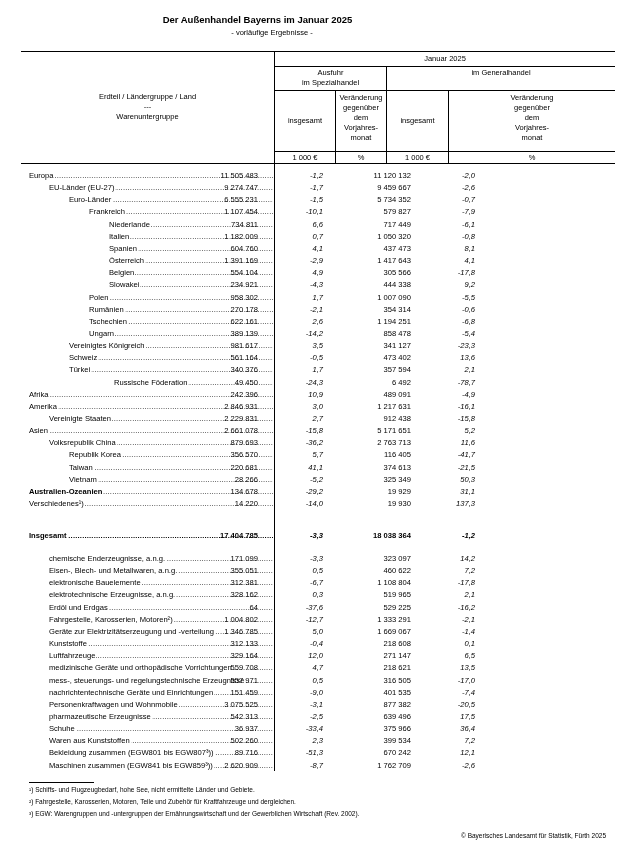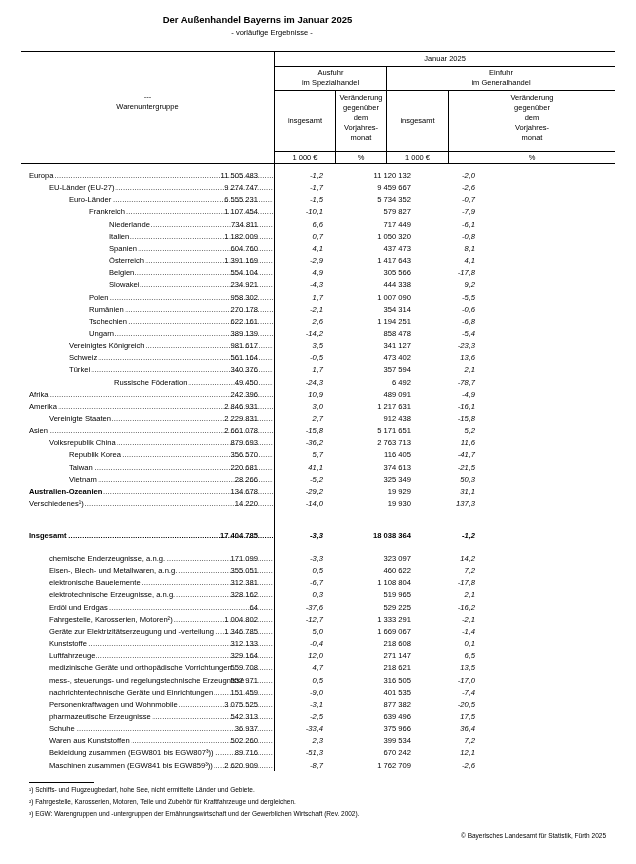--- a/index.html
+++ b/index.html
@@ -31,30 +31,30 @@
 <div class="line" style="left:21px; top:163px; width:594px; height:1px;"></div>
 <div class="line" style="left:274px; top:51px; width:1px; height:720px;"></div>
 <div class="line" style="left:274px; top:66px; width:341px; height:1px;"></div>
 <div class="line" style="left:274px; top:90px; width:341px; height:1px;"></div>
 <div class="line" style="left:274px; top:151px; width:341px; height:1px;"></div>
 <div class="line" style="left:386px; top:66px; width:1px; height:97px;"></div>
 <div class="line" style="left:335px; top:90px; width:1px; height:73px;"></div>
 <div class="line" style="left:448px; top:90px; width:1px; height:73px;"></div>
 
 <div class="hdr" style="left:21px; width:253px; top:92px;">
+  <div>Erdteil / Ländergruppe / Land</div>
   <div>---</div>
   <div>Warenuntergruppe</div>
 </div>
 <div class="hdr" style="left:275px; width:340px; top:54px;">Januar 2025</div>
 <div class="hdr" style="left:275px; width:111px; top:68px;">
   <div>Ausfuhr</div>
   <div>im Spezialhandel</div>
 </div>
 <div class="hdr" style="left:387px; width:228px; top:68px;">
-  <div>Einfuhr</div>
   <div>im Generalhandel</div>
 </div>
 <div class="hdr" style="left:275px; width:60px; top:116px;">insgesamt</div>
 <div class="hdr" style="left:336px; width:50px; top:93px;">
   <div>Veränderung</div>
   <div>gegenüber</div>
   <div>dem</div>
   <div>Vorjahres-</div>
   <div>monat</div>
 </div>

